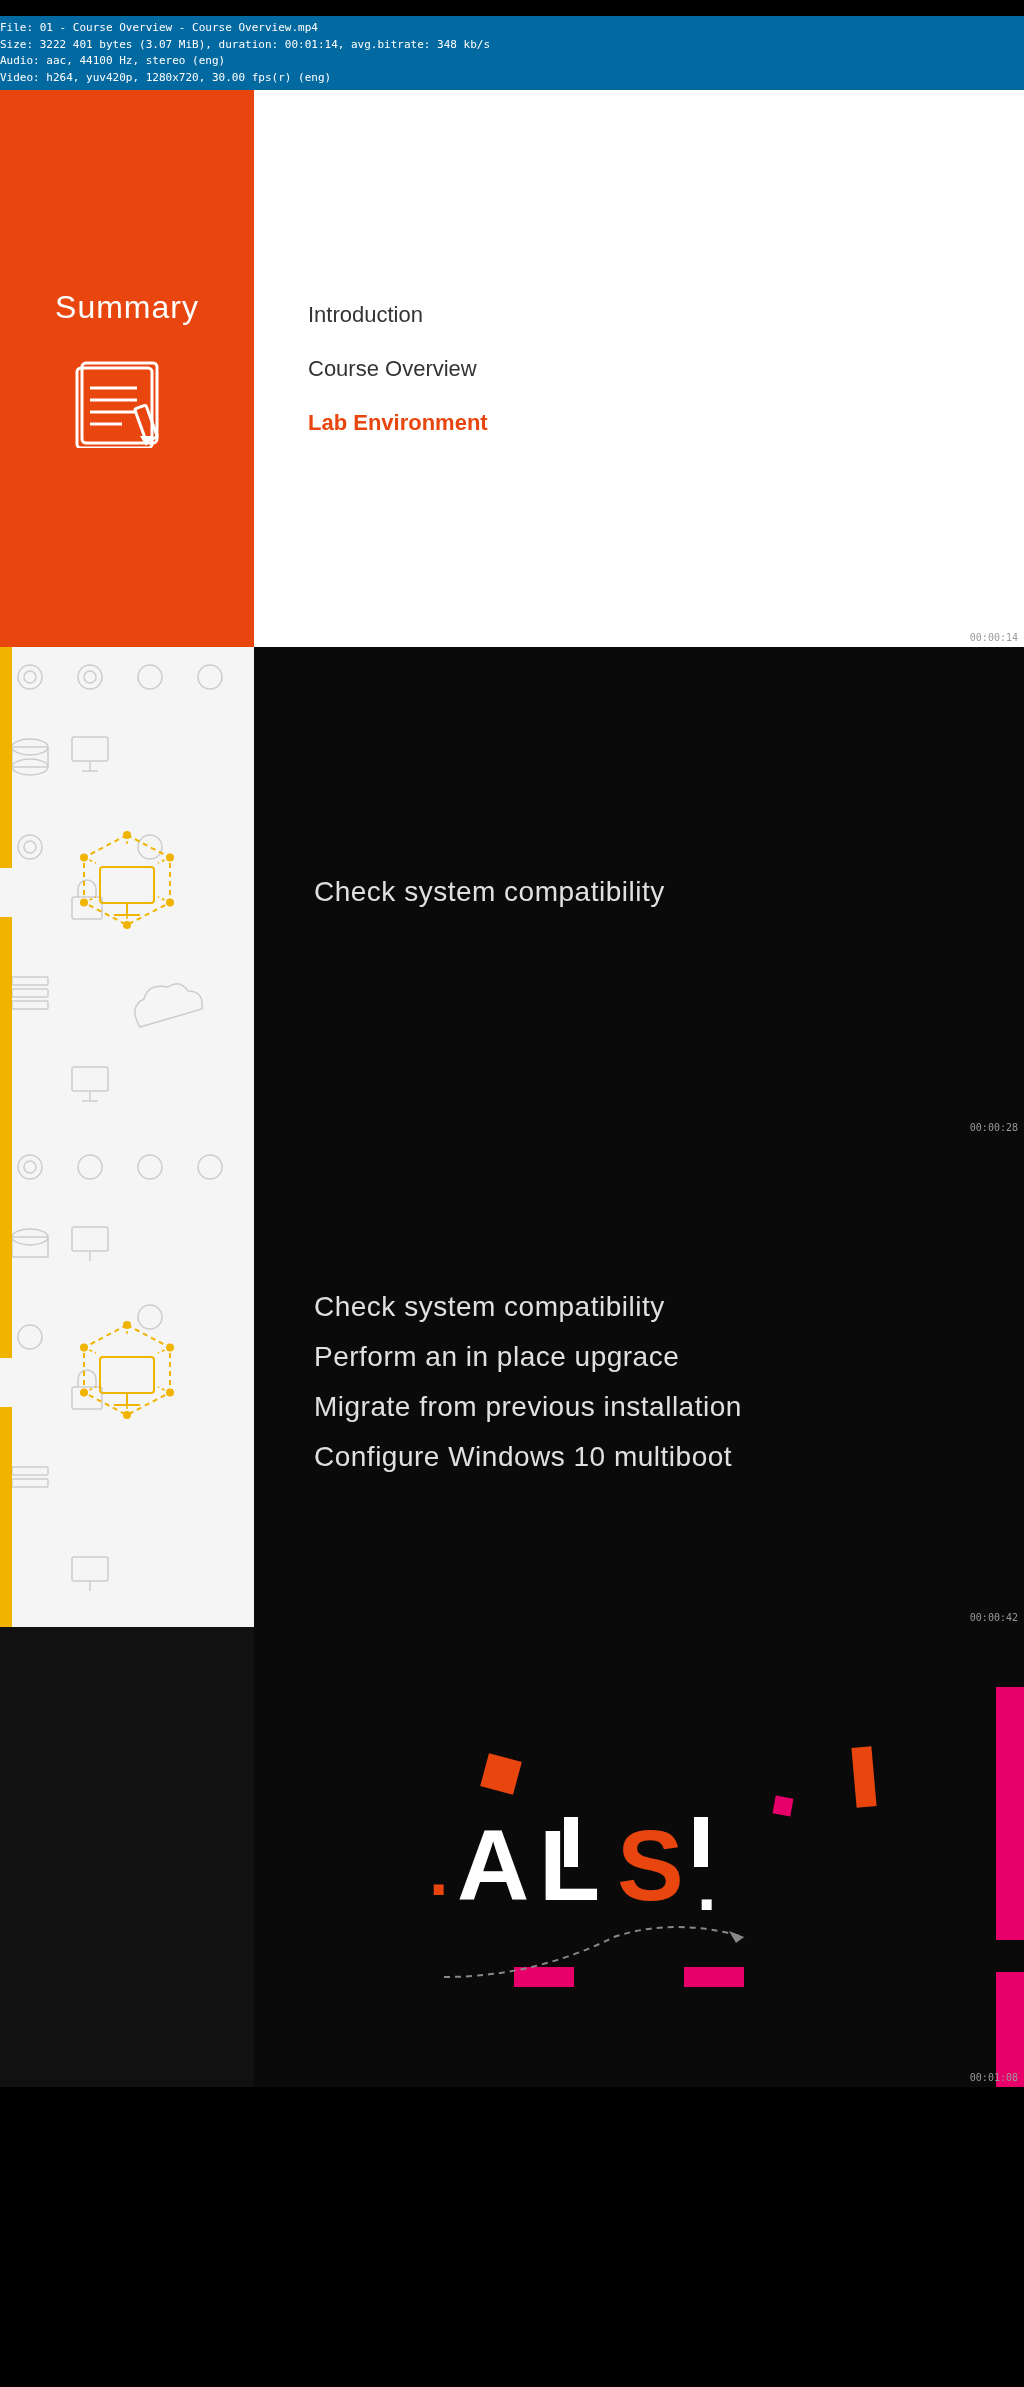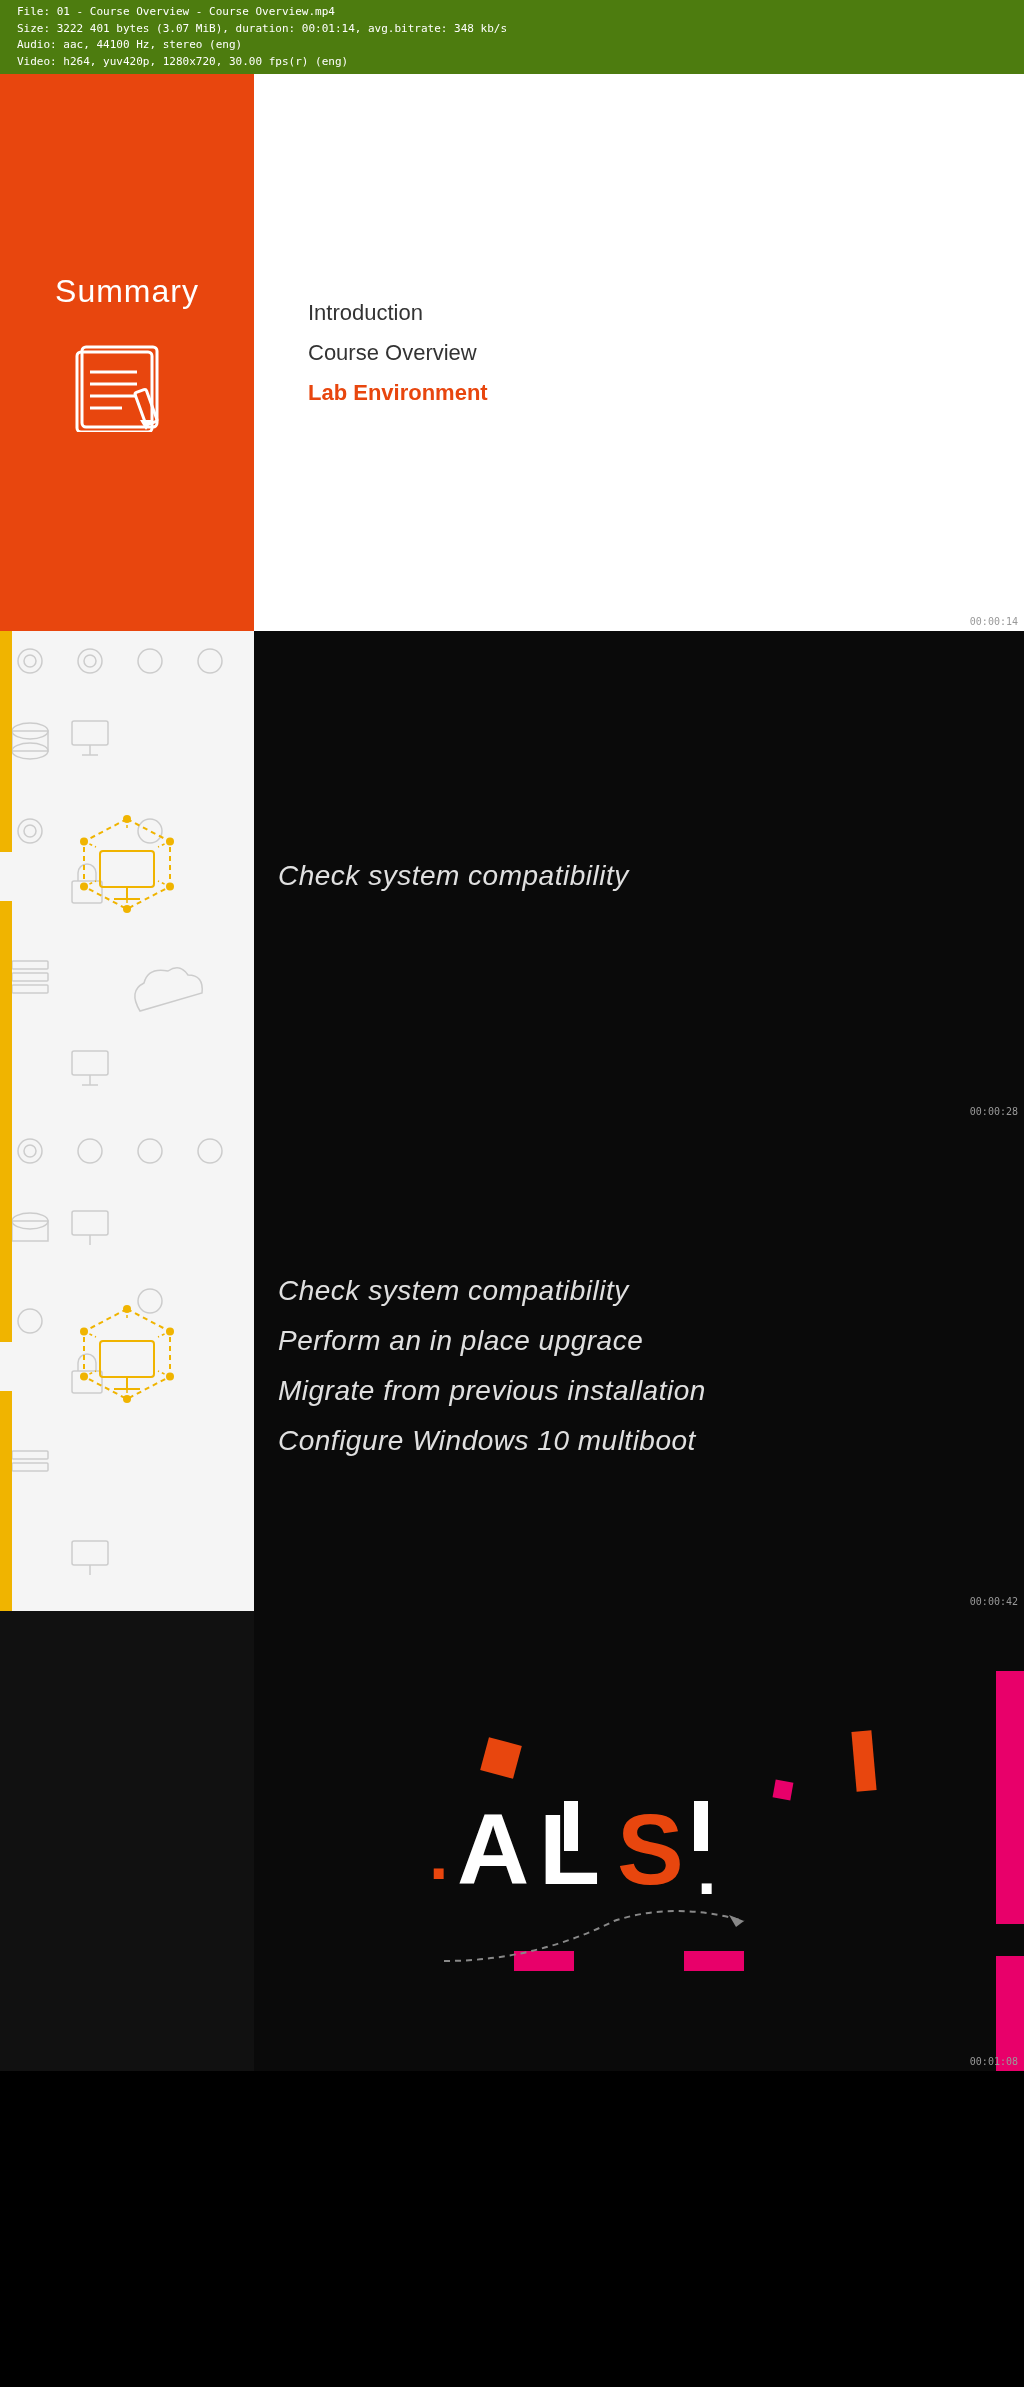--- a/index.html
+++ b/index.html
@@ -5,26 +5,27 @@
     * { margin: 0; padding: 0; box-sizing: border-box; }
     body {
       width: 1024px;
       font-family: 'Segoe UI', Arial, sans-serif;
       background: #000;
       overflow-x: hidden;
     }
 
     
     .file-info-bar {
-      background: #4d7c0f;
+      background: #0369a1;
       color: #fff;
       font-size: 11px;
       line-height: 1.5;
-      padding: 4px 17px;
+      padding: 4px 0;
       font-family: monospace;
+      margin-top: 16px;
     }
 
     
     .panel-1 {
       display: flex;
       width: 1024px;
       height: 557px;
       position: relative;
     }
     .panel-1-left {
@@ -46,21 +47,21 @@
       width: 110px;
       height: 90px;
     }
     .panel-1-right {
       flex: 1;
       background: #fff;
       display: flex;
       flex-direction: column;
       justify-content: center;
       padding-left: 54px;
-      gap: 14px;
+      gap: 28px;
     }
     .menu-item {
       font-size: 22px;
       color: #333;
       font-weight: 400;
     }
     .menu-item.bold {
       font-weight: 700;
       color: #1a1a1a;
     }
@@ -116,23 +117,22 @@
       left: 50%;
       top: 50%;
       transform: translate(-50%, -50%);
     }
     .panel-dark {
       flex: 1;
       background: #0a0a0a;
       display: flex;
       flex-direction: column;
       justify-content: center;
-      padding-left: 24px;
+      padding-left: 60px;
       gap: 18px;
-      font-style: italic;
     }
     .bullet-text {
       color: #e0e0e0;
       font-size: 28px;
       font-weight: 300;
       letter-spacing: 0.5px;
     }
 
     
     .panel-3 {

